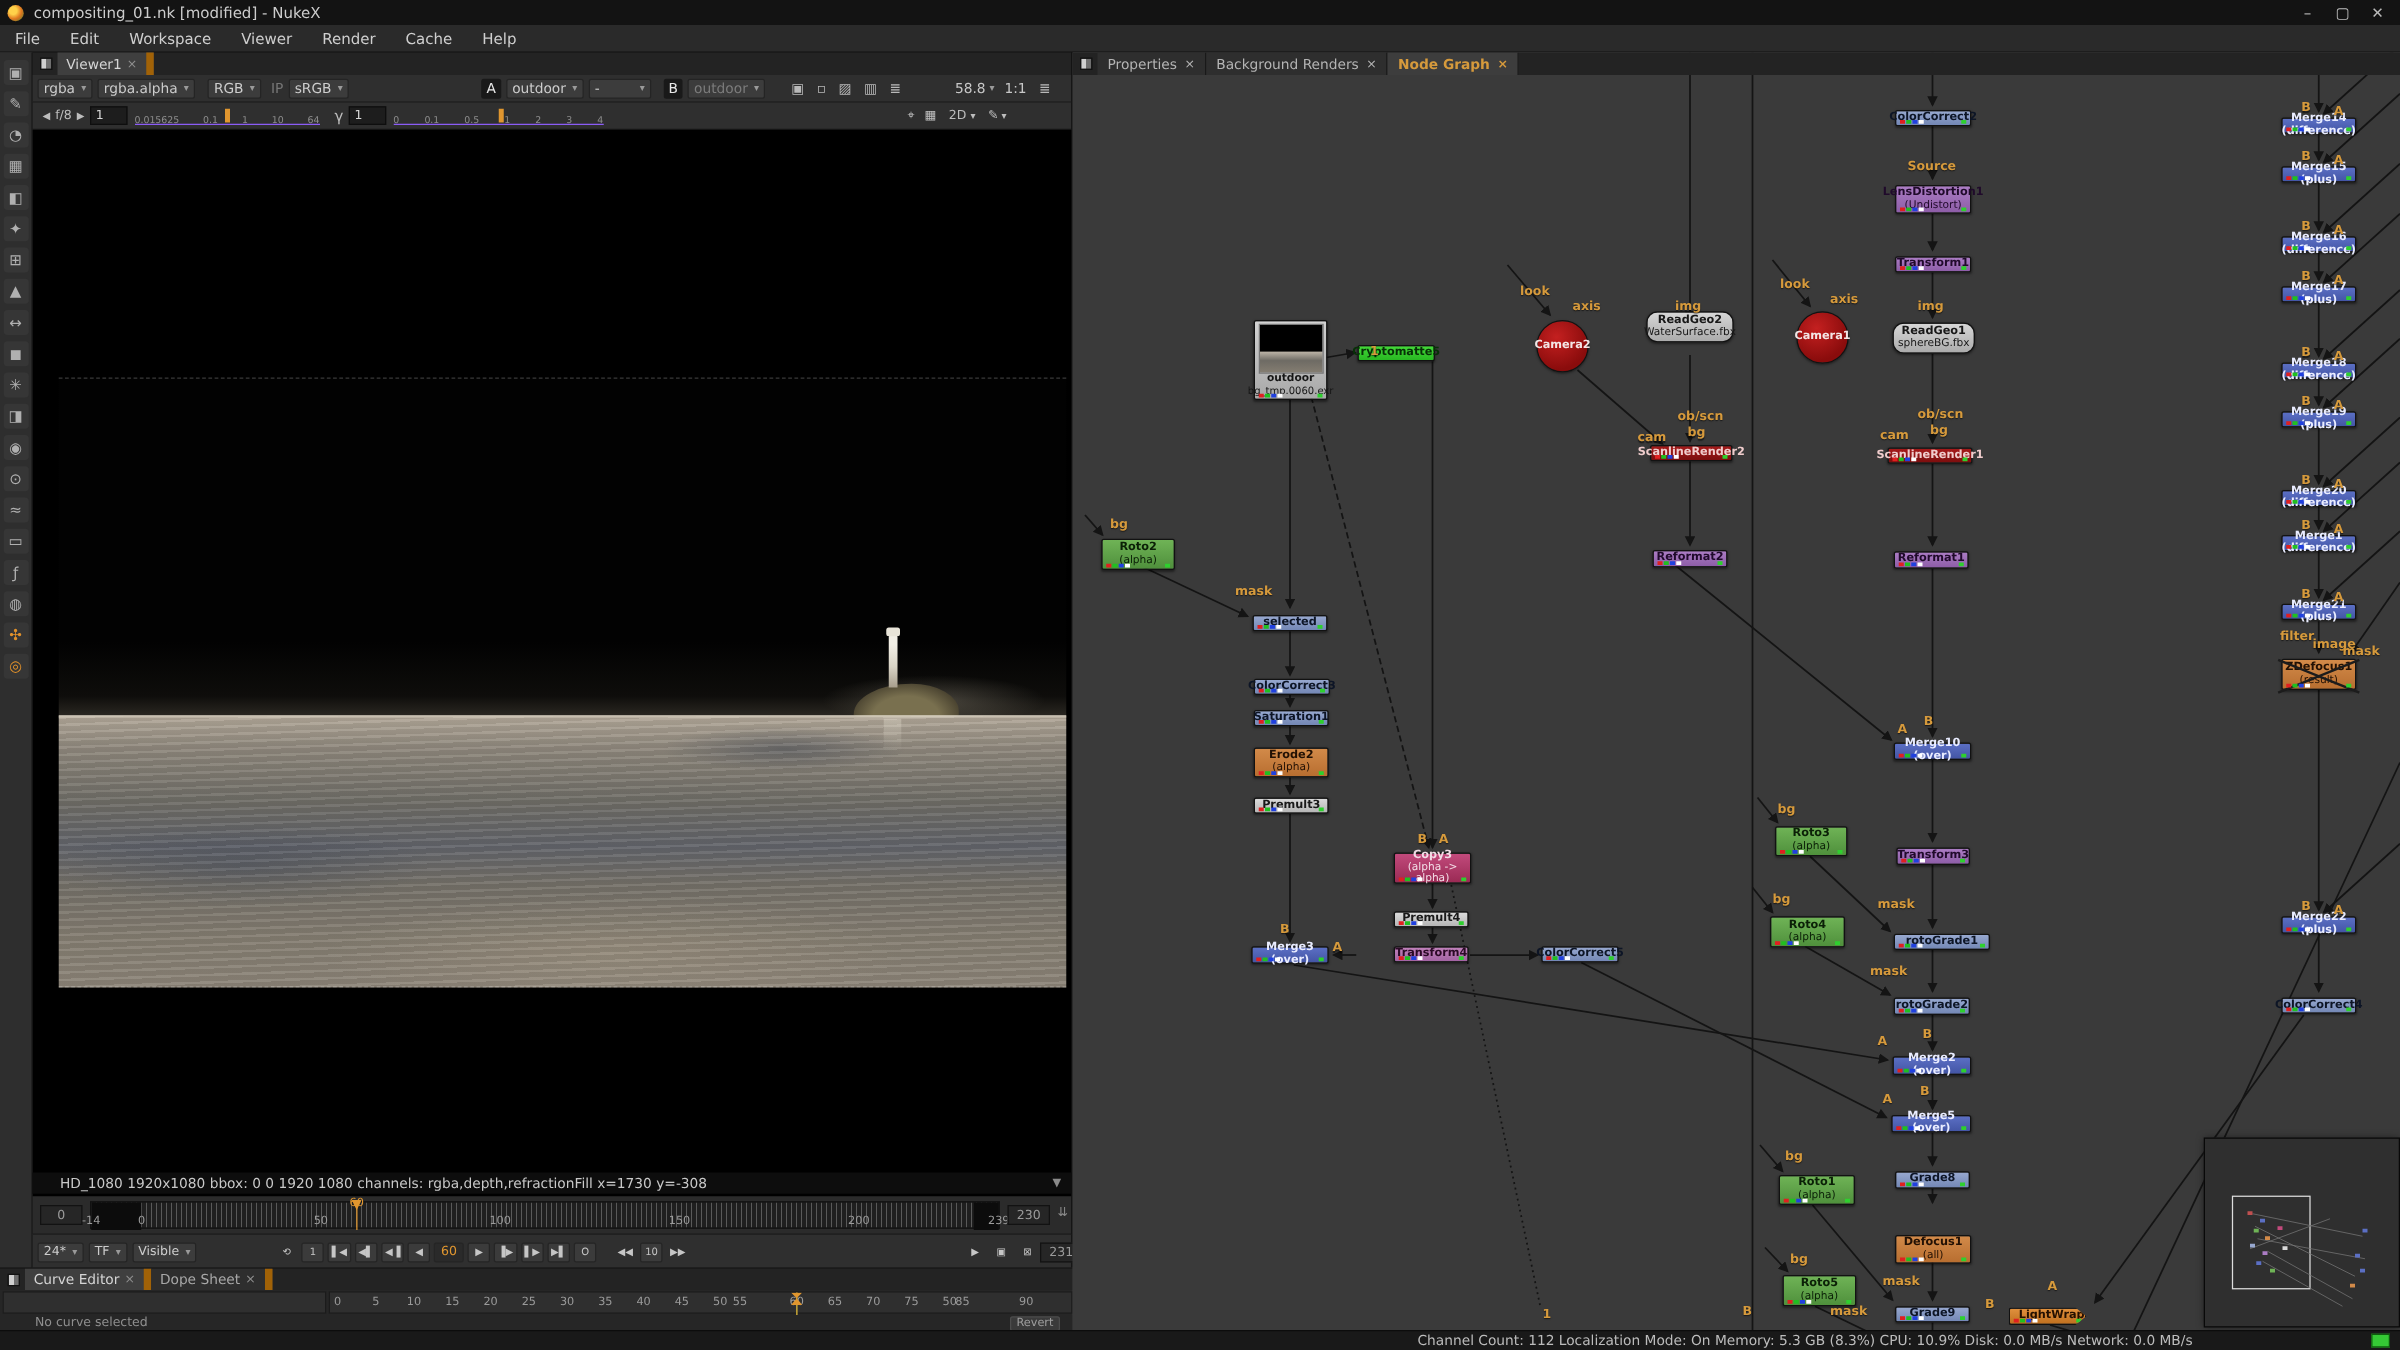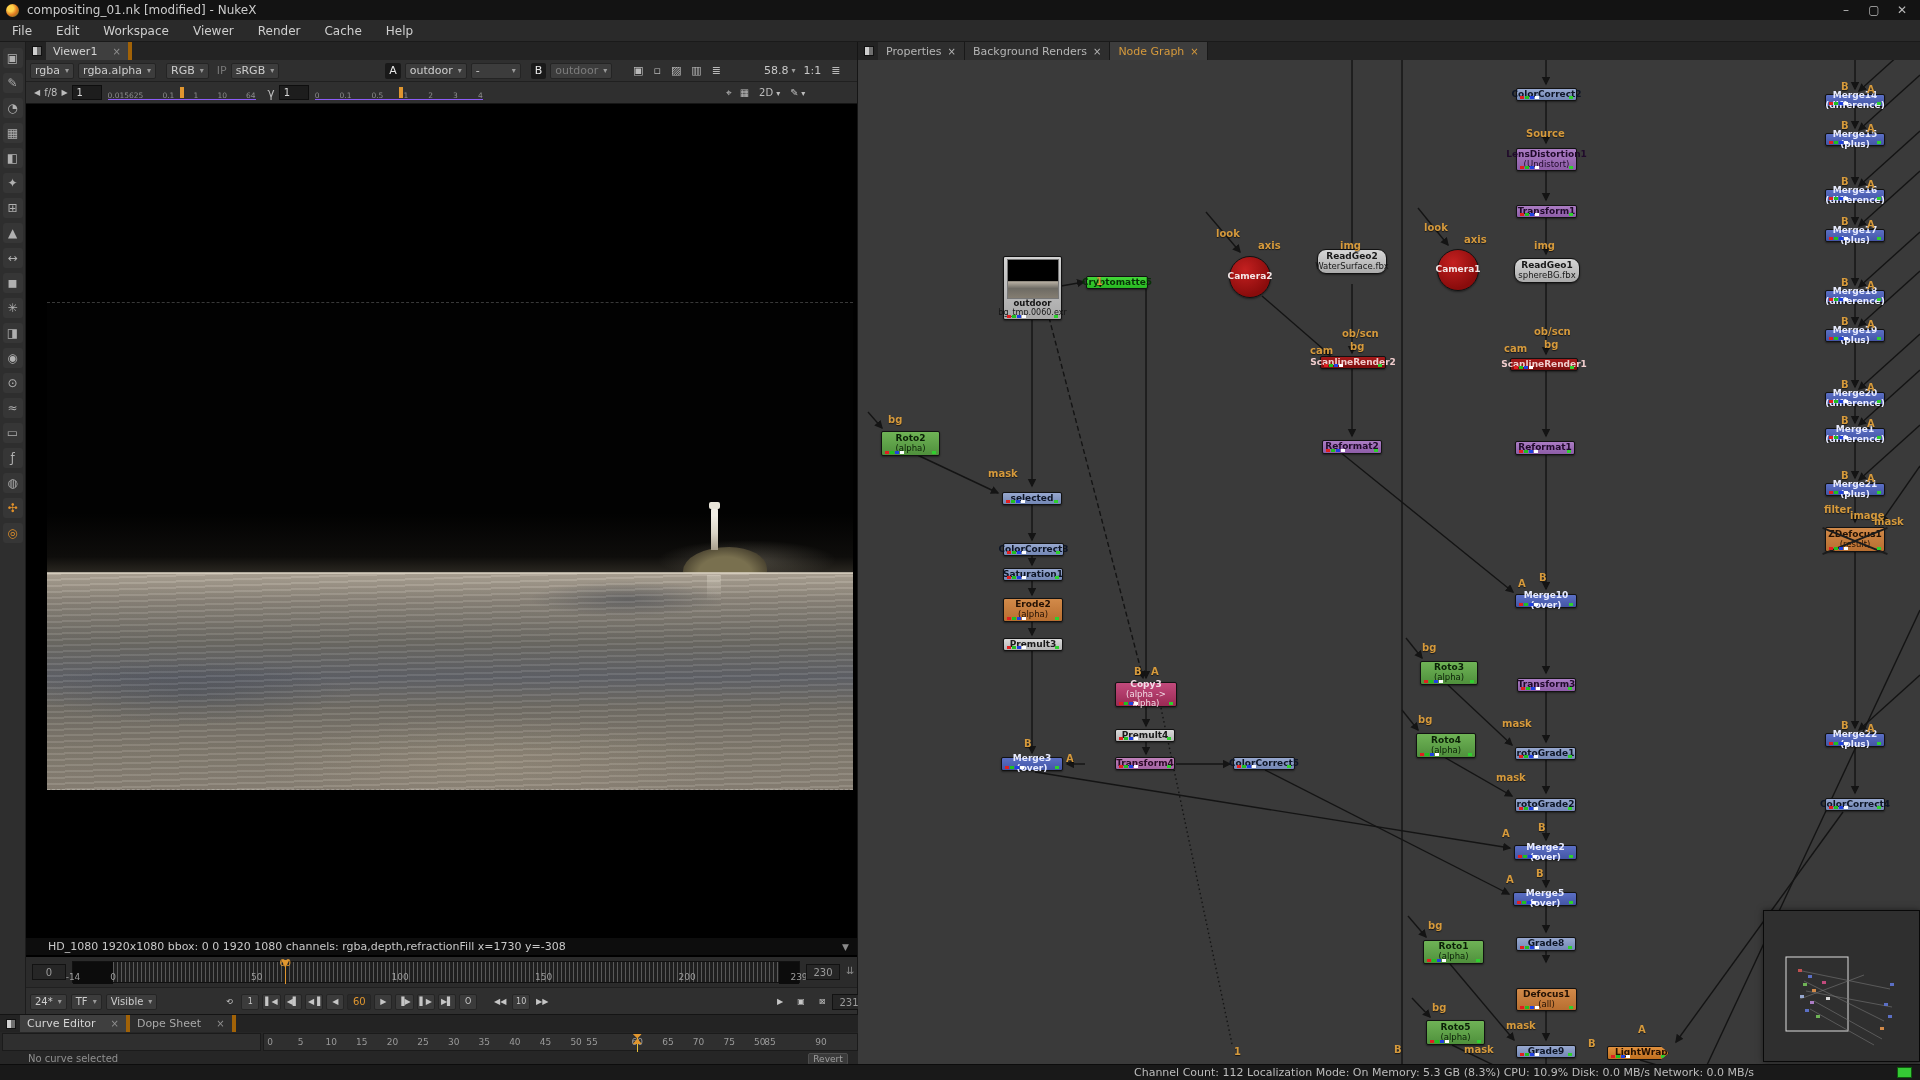--- a/index.html
+++ b/index.html
@@ -22,21 +22,21 @@
   #toolrail { position:absolute; left:0; top:42px; width:26px; height:1038px; background:#2e2e2e;
               border-right:1px solid #1c1c1c; display:flex; flex-direction:column; align-items:center; padding-top:6px; }
   .rail-icon { width:20px; height:20px; margin-bottom:5px; display:flex; align-items:center; justify-content:center;
                color:#b0b0b0; font-size:12px; background:#363636; border-radius:3px; }
   .rail-icon.hot { color:#e0902a; }
 
   
   #viewer { position:absolute; left:26px; top:42px; width:832px; height:972px; background:#000; border-right:1px solid #151515; }
   .tabbar { position:absolute; left:0; top:0; width:100%; height:18px; background:#232323; display:flex; align-items:center; }
   .tab { height:18px; display:flex; align-items:center; padding:0 7px; background:#3f3f3f; font-size:11px;
-         color:#d5d5d5; border-right:4px solid #a16207; gap:15px; }
+         color:#d5d5d5; border-right:6px solid #a16207; gap:4px; }
   .tab .close { color:#8f8f8f; font-size:10px; }
   .tab-icon { width:10px; height:10px; background:linear-gradient(90deg,#cfcfcf 0 50%,#6f6f6f 50% 100%); border:1px solid #111; }
   #vtb1 { position:absolute; left:0; top:18px; width:100%; height:22px; background:#2f2f2f; border-bottom:1px solid #202020;
           display:flex; align-items:center; font-size:11px; }
   .dd { background:#3c3c3c; border:1px solid #242424; border-radius:2px; height:16px; padding:0 4px;
         display:flex; align-items:center; gap:5px; color:#cdcdcd; margin-left:4px; }
   .dd .car { font-size:8px; color:#9a9a9a; }
   .dd.dim { color:#7c7c7c; }
   .ab-chip { background:#191919; color:#e8e8e8; padding:0 4px; height:16px; display:flex; align-items:center; margin-left:10px; border-radius:2px; }
   .vicon { color:#b9b9b9; font-size:11px; margin-left:10px; }
@@ -110,21 +110,21 @@
   #statusbar { position:absolute; left:0; top:1064px; width:1920px; height:16px; background:#191919; border-top:1px solid #0c0c0c;
                display:flex; align-items:center; font-size:11px; color:#bcbcbc; }
   #status-text { position:absolute; left:1134px; }
   #status-led { position:absolute; left:1897px; top:2px; width:15px; height:11px; background:#35c935; border:1px solid #0e5c0e; }
 
   
   #graph { position:absolute; left:858px; top:42px; width:1062px; height:1022px; background:#3a3a3a; overflow:hidden; }
   #gtabbar { position:absolute; left:0; top:0; width:100%; height:18px; background:#232323; display:flex; align-items:center; z-index:30; }
   .gtab { height:18px; display:flex; align-items:center; gap:6px; padding:0 8px; font-size:11px; color:#b5b5b5;
           background:#2e2e2e; border-right:1px solid #191919; }
-  .gtab.active { background:#3d3d3d; color:#d69a3c; }
+  .gtab.active { background:#3d3d3d; color:#d69a3c;font-weight:bold; }
   #wires { position:absolute; left:0; top:0; width:1062px; height:1022px; z-index:1; }
   .gnode { position:absolute; z-index:5; border:1px solid #121212; border-radius:2px; font-size:9px; font-weight:bold;
            display:flex; flex-direction:column; align-items:center; justify-content:center; line-height:1.1;
            box-shadow:0 1px 2px rgba(0,0,0,.45); text-align:center; overflow:visible; }
   .gnode .l2 { font-weight:normal; font-size:8.5px; }
   .steel  { background:linear-gradient(#97a8cf,#7387b5); color:#0d1526; }
   .blue   { background:linear-gradient(#5b6fc4,#4355a5); color:#e9ecff; }
   .grn    { background:linear-gradient(#6fb356,#4f903c); color:#0b2007; }
   .bgrn   { background:linear-gradient(#43d838,#28b822); color:#073007; }
   .purple { background:linear-gradient(#ab7cc4,#8d5da7); color:#200a2b; }
@@ -797,21 +797,21 @@
         <span>Roto4</span>
         <span class="l2">(alpha)</span>
         <div class="chips">
           <i style="background: rgb(224, 32, 32);"></i>
           <i style="background: rgb(32, 192, 32);"></i>
           <i style="background: rgb(32, 64, 224);"></i>
           <i style="background: rgb(255, 255, 255);"></i>
         </div>
         <div class="gdot"></div>
       </div>
-      <div class="gnode steel" style="left: 657px; top: 705px; width: 61px; height: 13px;">
+      <div class="gnode steel" style="left: 657px; top: 705px; width: 77px; height: 13px;">
         <span>rotoGrade1</span>
         <div class="chips">
           <i style="background: rgb(224, 32, 32);"></i>
           <i style="background: rgb(32, 192, 32);"></i>
           <i style="background: rgb(32, 64, 224);"></i>
           <i style="background: rgb(255, 255, 255);"></i>
         </div>
         <div class="gdot"></div>
       </div>
       <div class="gnode steel" style="left: 657px; top: 756px; width: 61px; height: 14px;">

